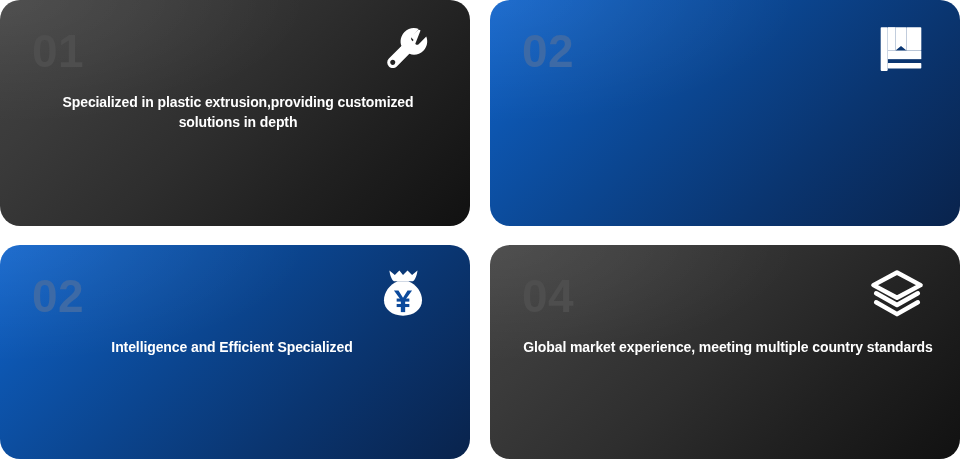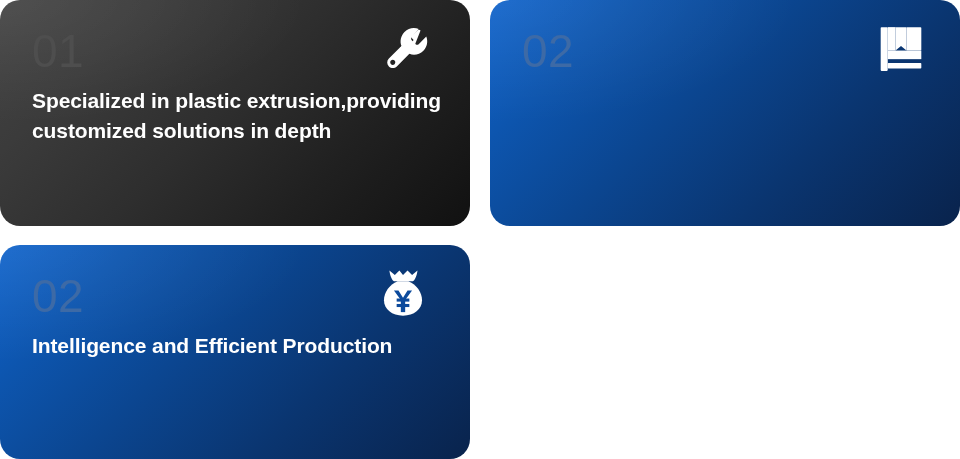--- a/index.html
+++ b/index.html
@@ -66,37 +66,38 @@
   .card-inner {
     position: relative;
     z-index: 2;
     height: 100%;
     display: flex;
     flex-direction: column;
   }
 
   .card-number {
     font-size: 46px;
-    font-weight: 400;
+    font-weight: 700;
     line-height: 1;
     letter-spacing: 0.5px;
     margin: 6px 0 0 14px;
     user-select: none;
   }
   .dark .card-number { color: #4e4e4e; }
   .blue .card-number { color: #3d6aa6; }
 
   .card-text {
-    font-size: 21px;
+    font-size: 14px;
     font-weight: 700;
     line-height: 1.42;
     color: #ffffff;
     letter-spacing: -0.1px;
-    margin: 12px 0 0 14px;
+    margin: 19px 0 0 14px;
     max-width: 430px;
+    text-align: center;
   }
 
   
   .card-icon {
     position: absolute;
     top: 22px;
     right: 24px;
     width: 56px;
     height: 56px;
     z-index: 3;
@@ -178,18 +179,33 @@
         <g fill="#0c4a9c">
           <polygon points="32,42 22,28 27,28 32,36 37,28 42,28"></polygon>
           <rect x="25" y="37" width="14" height="3.4"></rect>
           <rect x="25" y="43" width="14" height="3.4"></rect>
           <rect x="29.6" y="38" width="4.8" height="14"></rect>
         </g>
       </svg>
     </span>
     <div class="card-inner">
       <div class="card-number">02</div>
-      <div class="card-text">Intelligence and Efficient Production</div>
-    </div>
-  </div>
-
+      <div class="card-text">Intelligence and Efficient Specialized</div>
+    </div>
+  </div>
+
+  <div class="card dark" id="card-4">
+    <span class="card-icon">
+      <svg viewBox="0 0 64 64" width="100%" height="100%" aria-hidden="true">
+        <g fill="none" stroke="#ffffff" stroke-width="5" stroke-linejoin="round" stroke-linecap="round">
+          <polygon points="32,6 58,20 32,34 6,20"></polygon>
+          <polyline points="9,29 32,42 55,29"></polyline>
+          <polyline points="9,39 32,52 55,39"></polyline>
+        </g>
+      </svg>
+    </span>
+    <div class="card-inner">
+      <div class="card-number">04</div>
+      <div class="card-text">Global market experience, meeting multiple country standards</div>
+    </div>
+  </div>
 
 </div>
 
 </body></html>

